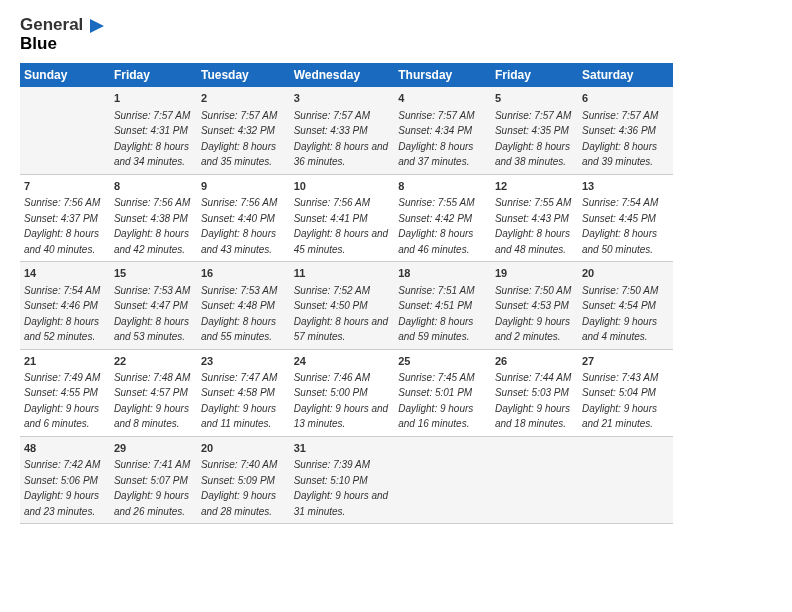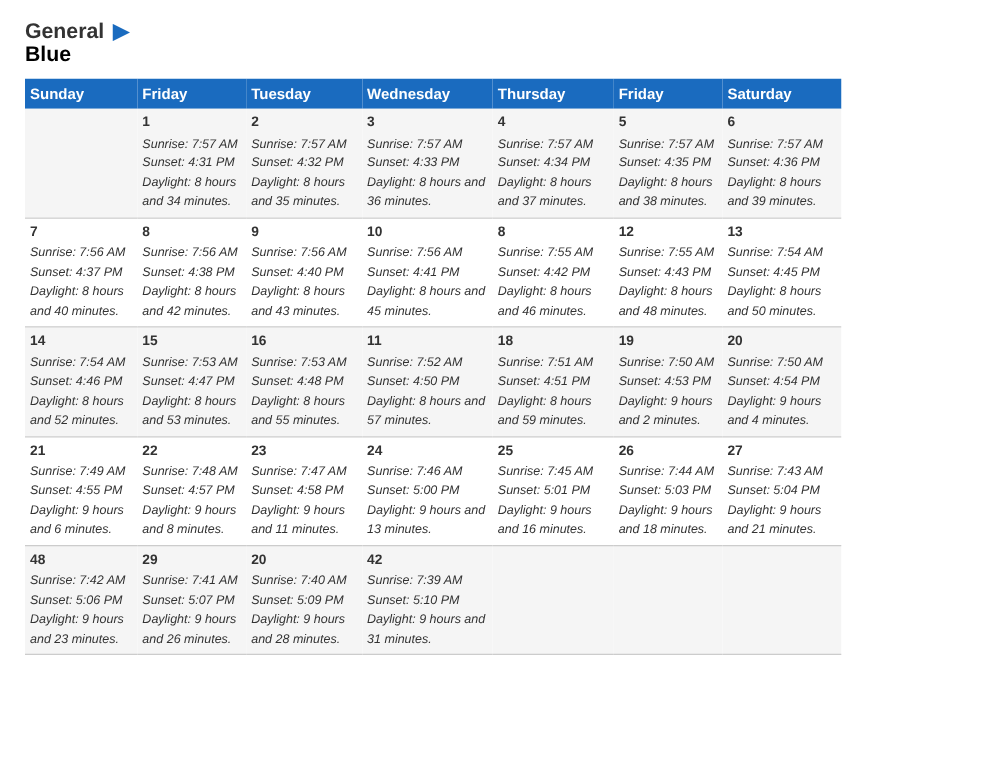--- a/index.html
+++ b/index.html
@@ -145,20 +145,20 @@
           <td><span class="day-num">23</span><span class="day-info">Sunrise: 7:47 AM<br>Sunset: 4:58 PM<br>Daylight: 9 hours and 11 minutes.</span></td>
           <td><span class="day-num">24</span><span class="day-info">Sunrise: 7:46 AM<br>Sunset: 5:00 PM<br>Daylight: 9 hours and 13 minutes.</span></td>
           <td><span class="day-num">25</span><span class="day-info">Sunrise: 7:45 AM<br>Sunset: 5:01 PM<br>Daylight: 9 hours and 16 minutes.</span></td>
           <td><span class="day-num">26</span><span class="day-info">Sunrise: 7:44 AM<br>Sunset: 5:03 PM<br>Daylight: 9 hours and 18 minutes.</span></td>
           <td><span class="day-num">27</span><span class="day-info">Sunrise: 7:43 AM<br>Sunset: 5:04 PM<br>Daylight: 9 hours and 21 minutes.</span></td>
         </tr>
         <tr>
           <td><span class="day-num">48</span><span class="day-info">Sunrise: 7:42 AM<br>Sunset: 5:06 PM<br>Daylight: 9 hours and 23 minutes.</span></td>
           <td><span class="day-num">29</span><span class="day-info">Sunrise: 7:41 AM<br>Sunset: 5:07 PM<br>Daylight: 9 hours and 26 minutes.</span></td>
           <td><span class="day-num">20</span><span class="day-info">Sunrise: 7:40 AM<br>Sunset: 5:09 PM<br>Daylight: 9 hours and 28 minutes.</span></td>
-          <td><span class="day-num">42</span><span class="day-info">Sunrise: 7:39 AM<br>Sunset: 5:10 PM<br>Daylight: 9 hours and 31 minutes.</span></td>
+          <td><span class="day-num">31</span><span class="day-info">Sunrise: 7:39 AM<br>Sunset: 5:10 PM<br>Daylight: 9 hours and 31 minutes.</span></td>
           <td></td>
           <td></td>
           <td></td>
         </tr>
       </tbody>
   </table>
 </div>
 
 </body></html>

